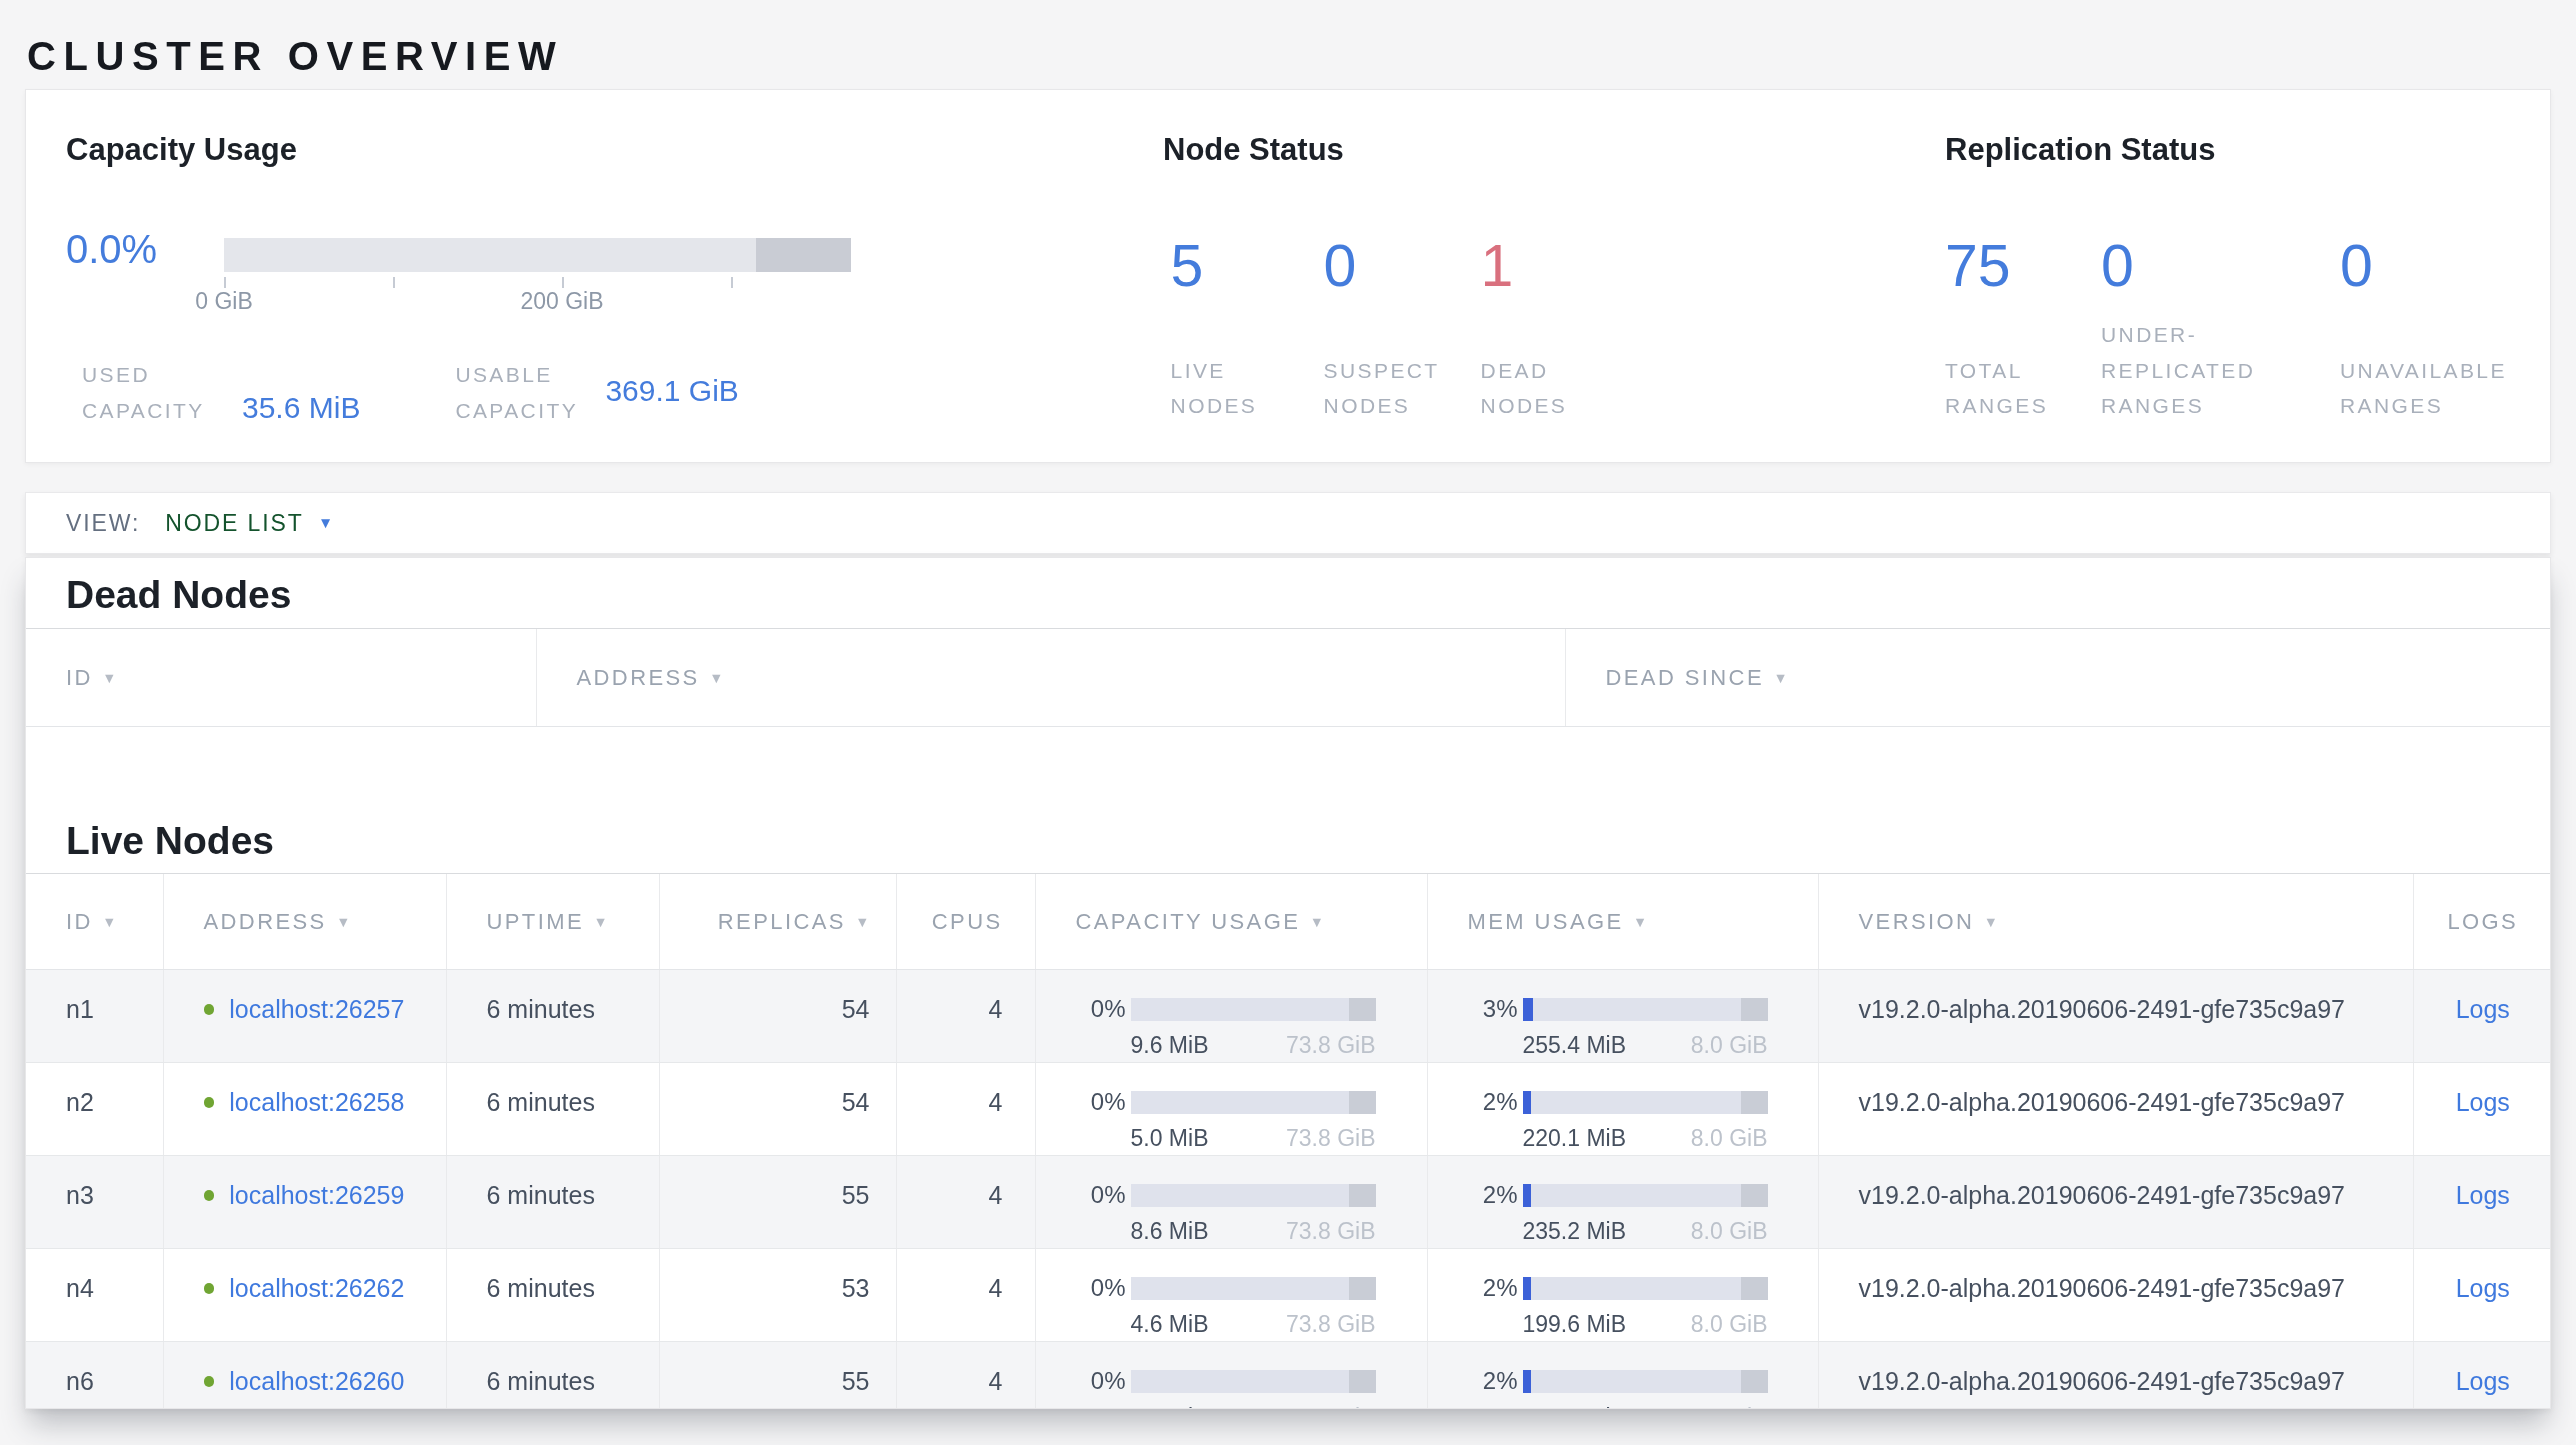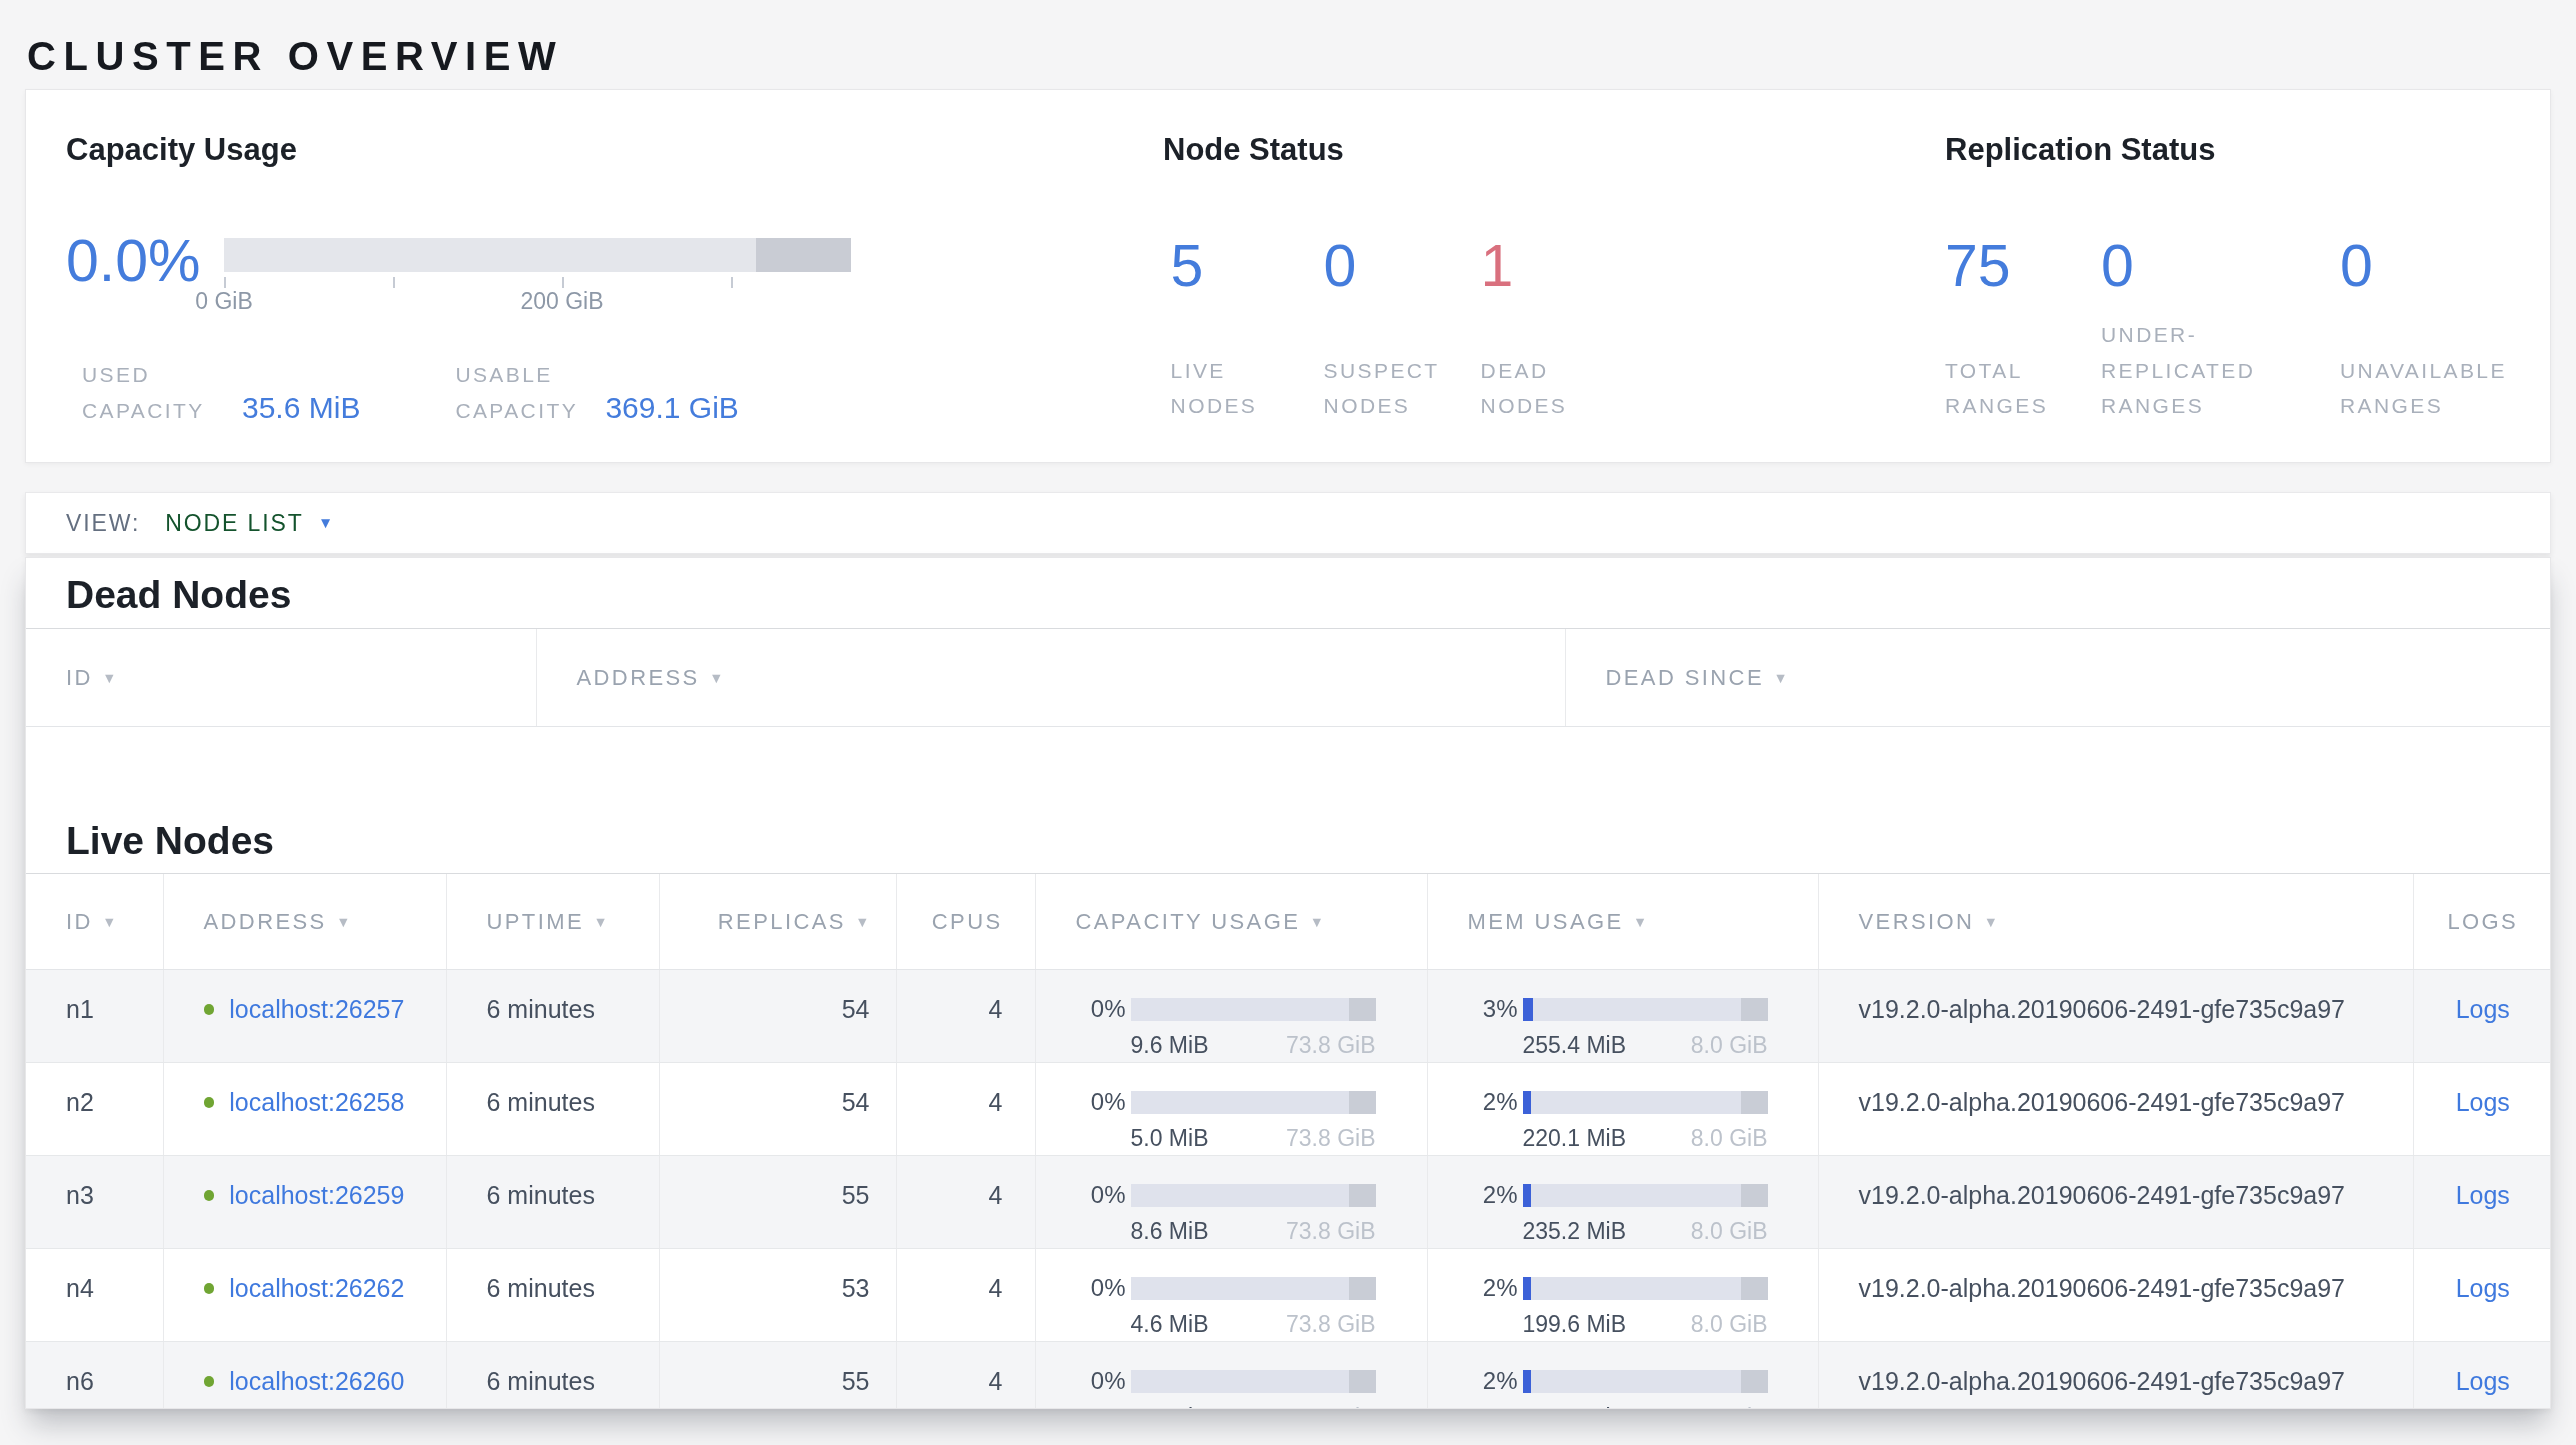--- a/index.html
+++ b/index.html
@@ -14,31 +14,31 @@
     font-size:40px;font-weight:700;letter-spacing:7.6px;color:#16191f;white-space:nowrap;
   }
   .card{position:absolute;background:#fff;border:1px solid #e7e7e9;box-sizing:border-box;}
   
   #summary-card{left:25px;top:89px;width:2526px;height:374px;box-shadow:0 1.9px 4.8px rgba(0,0,0,.05);}
   .sec{position:absolute;top:42px;}
   #sec-capacity{left:40px;width:859px;}
   #sec-node{left:1137px;}
   #sec-repl{left:1919px;}
   .sec h2{margin:0;font-size:31px;font-weight:700;color:#1c2128;white-space:nowrap;}
-  .cap-pct{position:absolute;left:0;top:95px;font-size:59px;color:#447cdc;white-space:nowrap;}
+  .cap-pct{position:absolute;left:0;top:95px;font-size:40px;color:#447cdc;white-space:nowrap;}
   .cap-bar{position:absolute;left:158px;top:106px;width:627px;height:34px;background:#e4e6eb;}
   .cap-bar .other{position:absolute;right:0;top:0;height:100%;background:#c9ccd4;}
   .cap-ticks{position:absolute;left:158px;top:145px;width:627px;height:11.5px;}
   .tick{position:absolute;top:0;width:1.9px;height:10.5px;background:#c6cbd4;}
   .tick-label{position:absolute;top:156px;font-size:23px;color:#8d98a7;transform:translateX(-50%);white-space:nowrap;}
   .cap-stats{position:absolute;left:16px;top:225px;display:flex;align-items:flex-end;}
   .cap-stat{display:flex;align-items:flex-end;}
   .stat-lbl{font-size:21px;letter-spacing:2.4px;color:#a9b0bb;line-height:1.7;white-space:nowrap;}
   .cap-stat .stat-lbl{width:160px;}
-  .cap-stat.second{margin-left:95px;}
+  .cap-stat.second{margin-left:95px;align-items:center;}
   .cap-stat.second .stat-lbl{width:150px;}
   .cap-val{font-size:30px;color:#447cdc;padding-bottom:2.9px;white-space:nowrap;}
   .stat-row{display:flex;margin-top:69px;}
   .stat{height:187px;display:flex;flex-direction:column;justify-content:space-between;}
   .stat .num{font-size:59px;color:#447cdc;line-height:1;}
   .stat .num.red{color:#d9707e;}
   
   #view-bar{left:25px;top:492px;width:2526px;height:62px;background:#fff;border:1px solid #e9e9eb;
     box-shadow:0 2.9px 5.7px rgba(0,0,0,.07);display:flex;align-items:center;padding-left:40px;box-sizing:border-box;position:absolute;}
   .view-label{font-size:23px;letter-spacing:1.9px;color:#646f80;}

